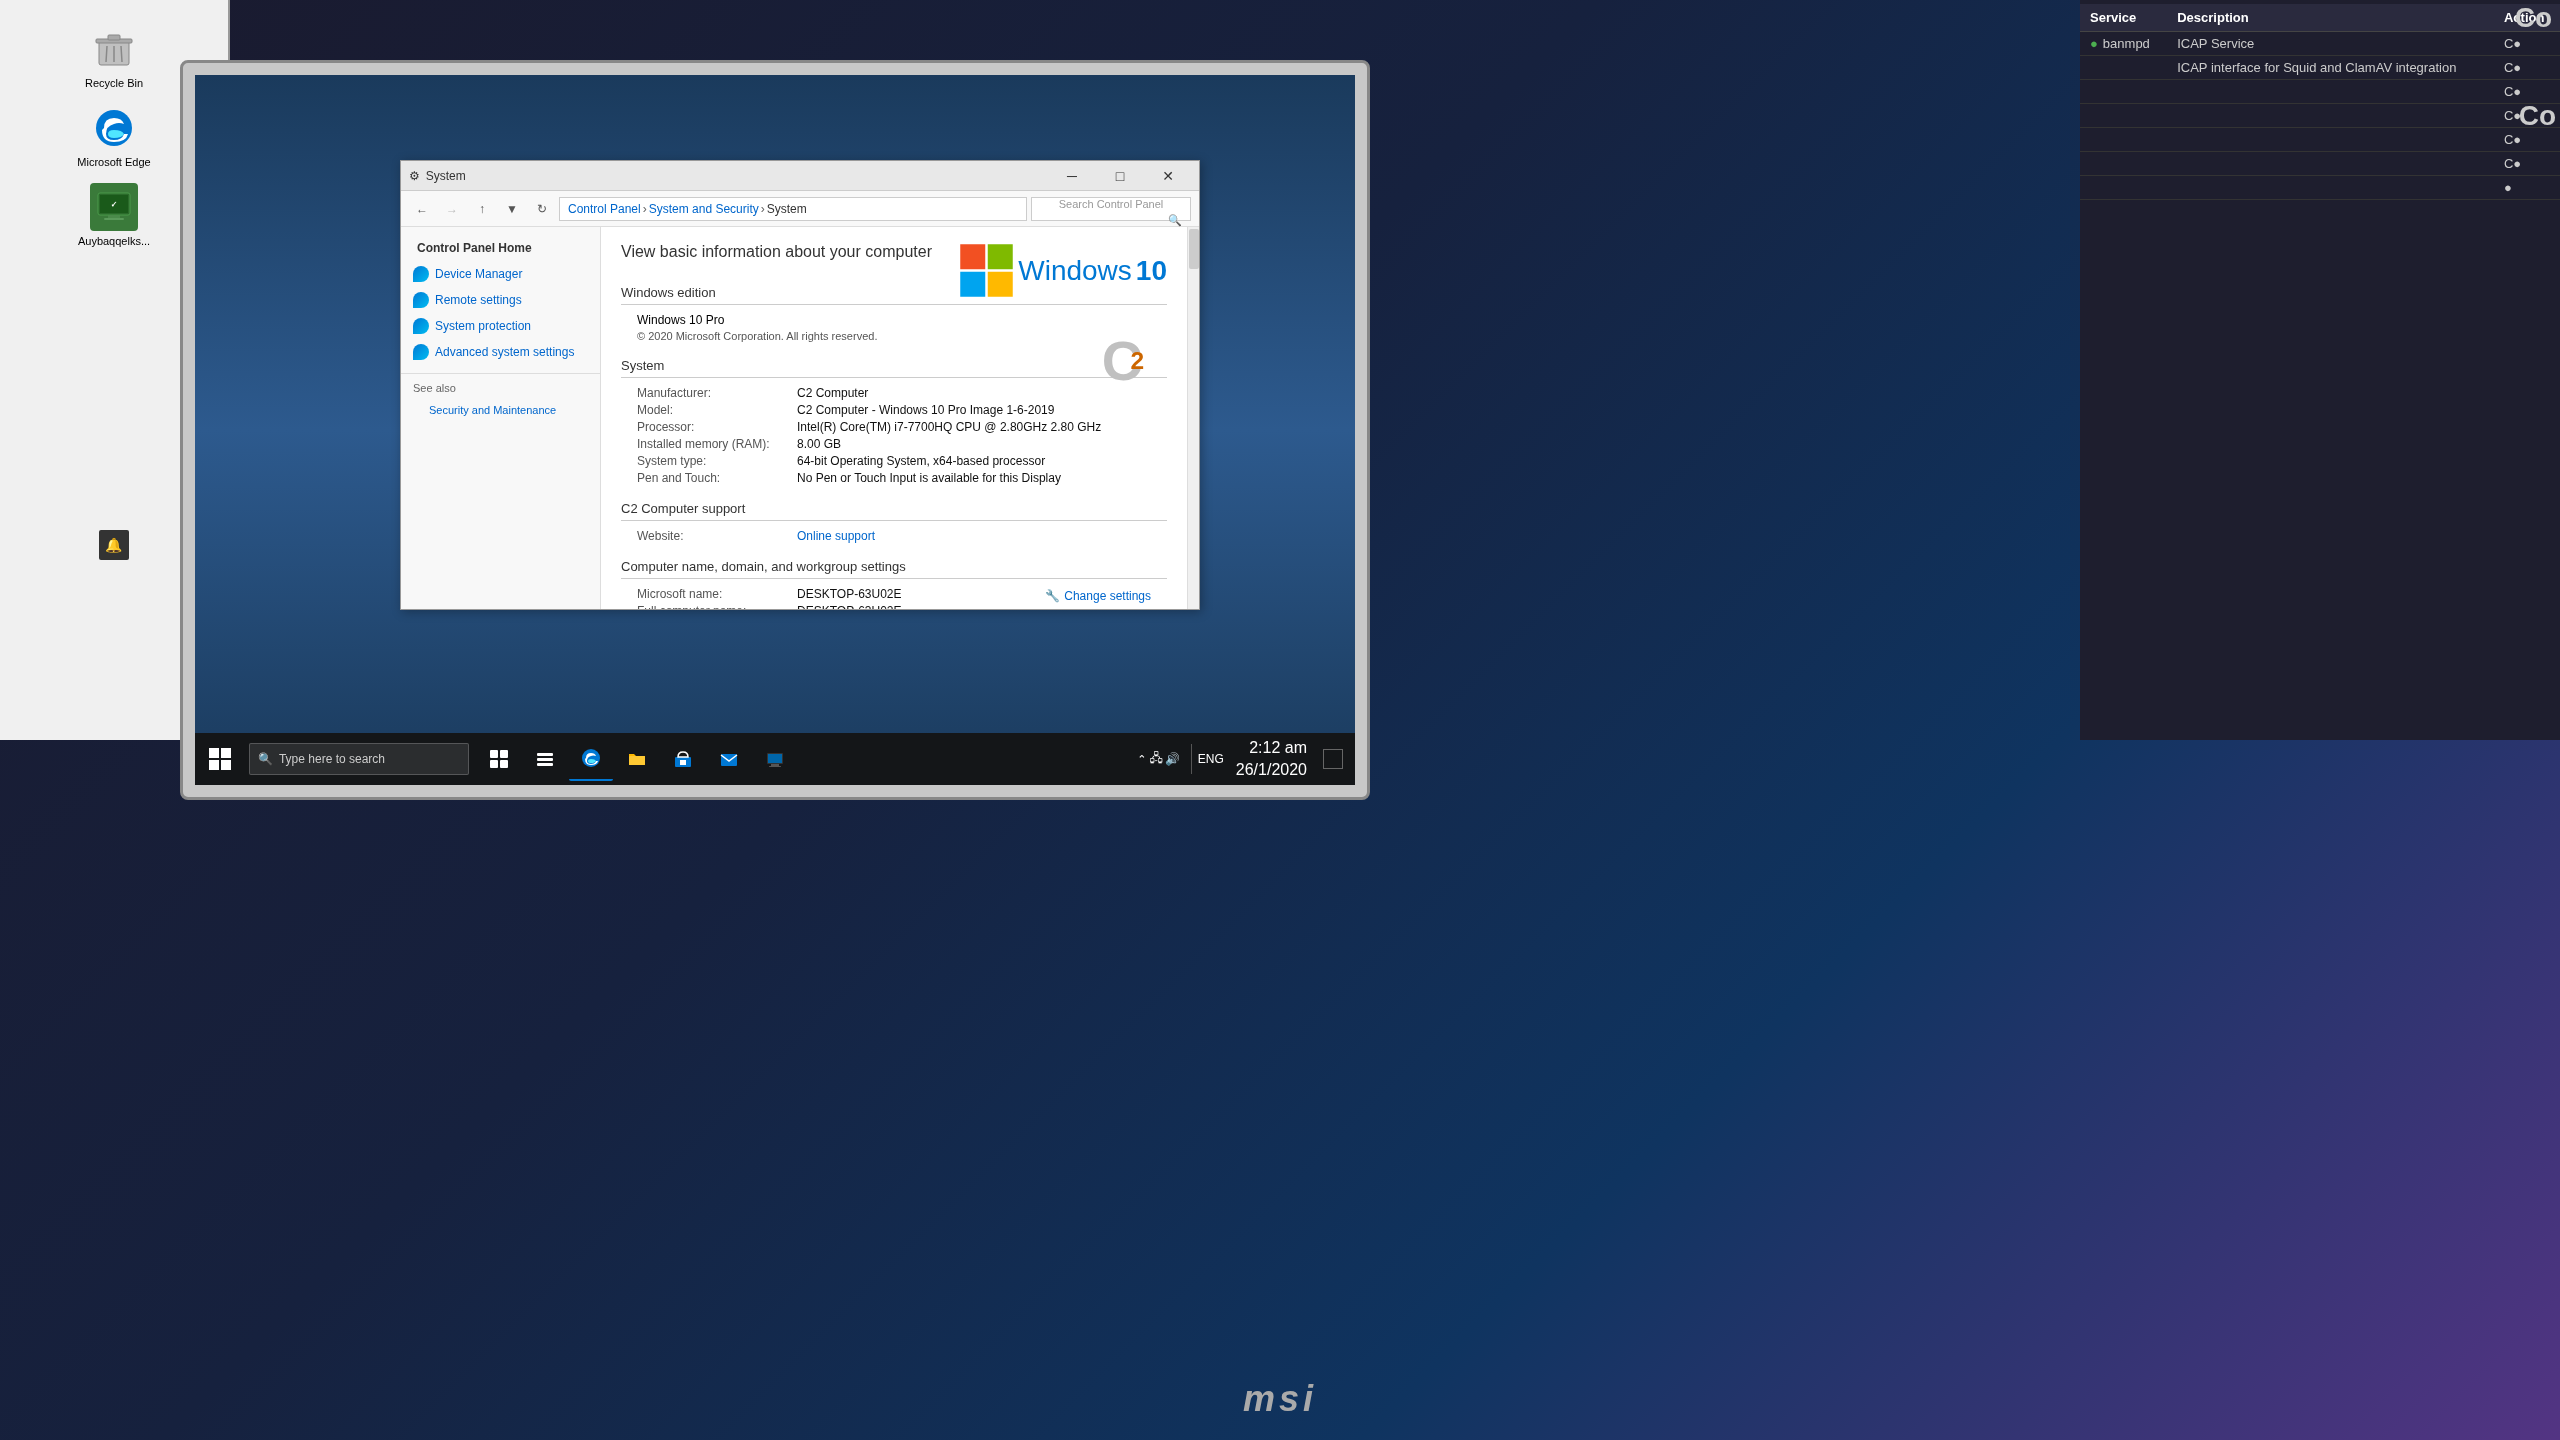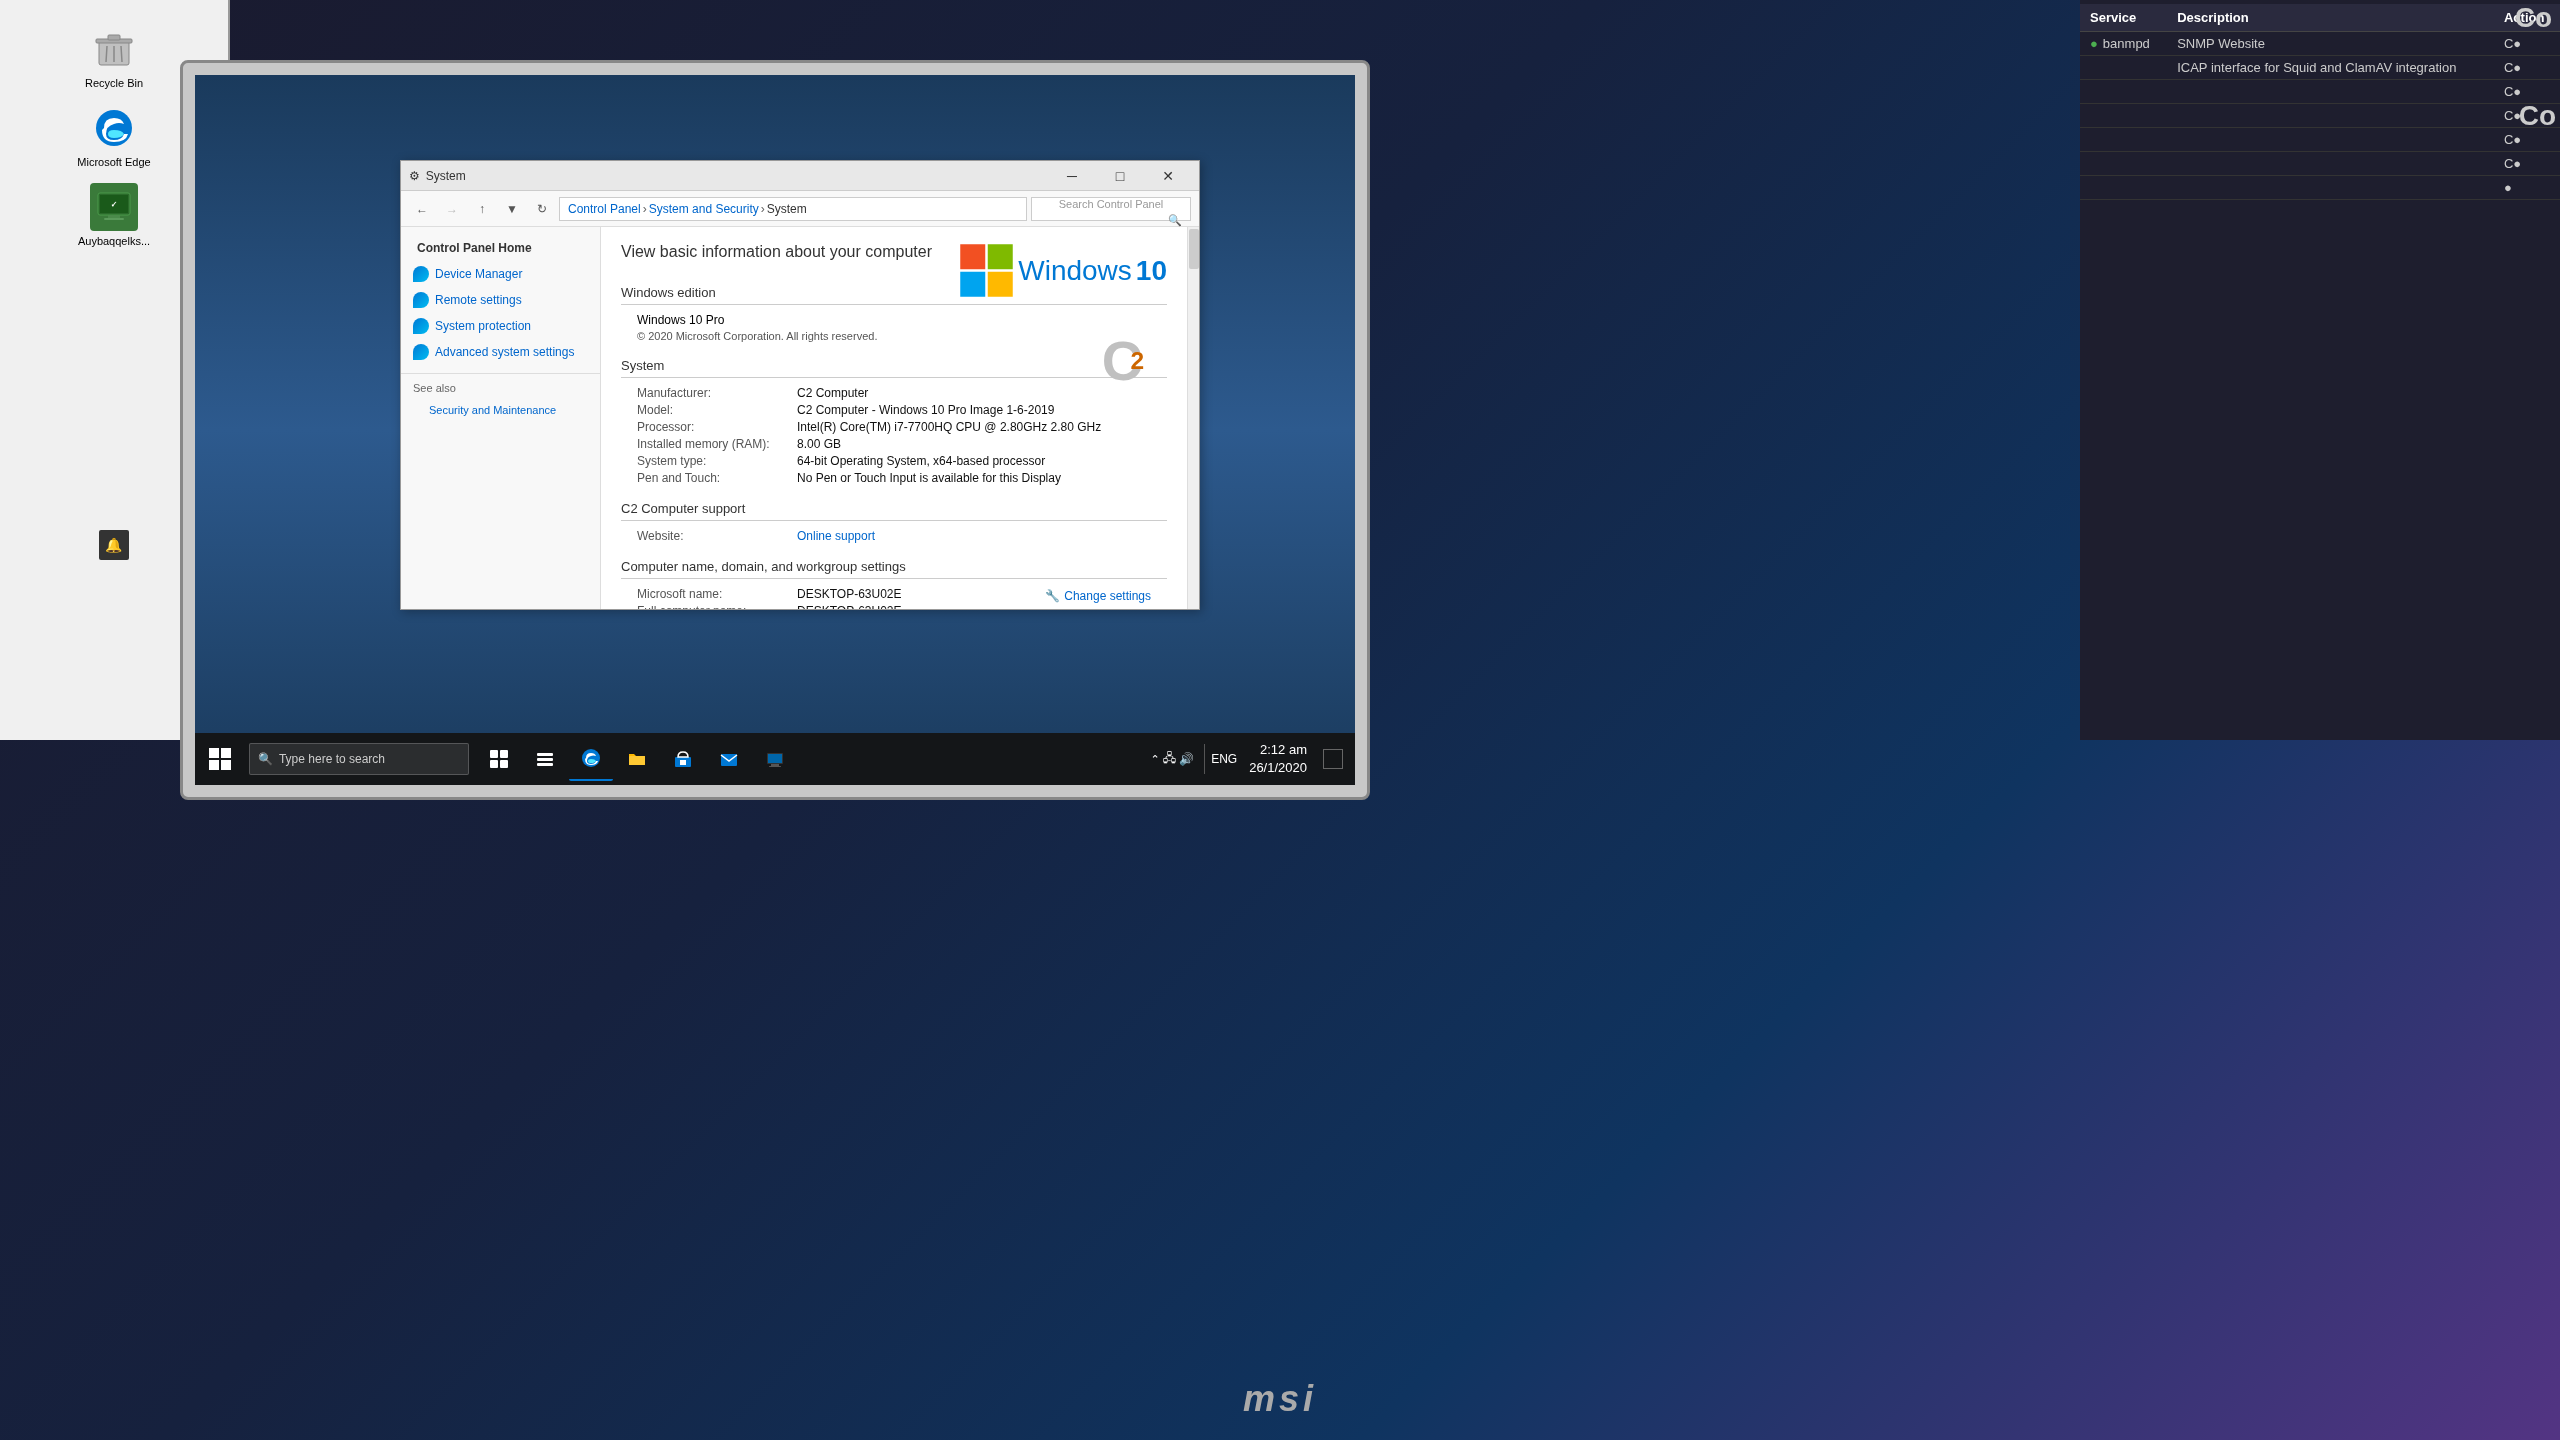--- a/index.html
+++ b/index.html
@@ -197,21 +197,21 @@
       right: 0;
       display: flex;
       align-items: center;
       height: 52px;
       padding-right: 8px;
       gap: 4px;
     }
 
     .clock {
       text-align: right;
-      font-size: 13px;
+      font-size: 16px;
       color: #fff;
       line-height: 1.4;
       padding: 0 8px;
     }
 
     
     .system-window {
       position: absolute;
       left: 205px;
       top: 85px;
@@ -530,21 +530,21 @@
         <thead>
           <tr>
             <th>Service</th>
             <th>Description</th>
             <th>Action</th>
           </tr>
         </thead>
         <tbody>
           <tr>
             <td><span class="green-dot">●</span><span>banmpd</span></td>
-            <td>SNMP Website</td>
+            <td>ICAP Service</td>
             <td class="action-col">C●</td>
           </tr>
           <tr>
             <td></td>
             <td>ICAP interface for Squid and ClamAV integration</td>
             <td class="action-col">C●</td>
           </tr>
           <tr>
             <td></td>
               <td></td>

